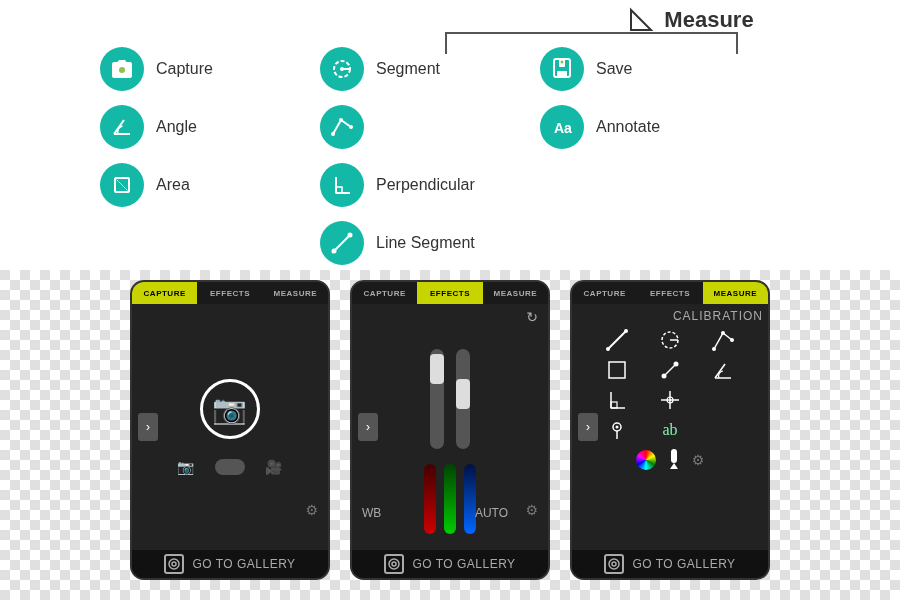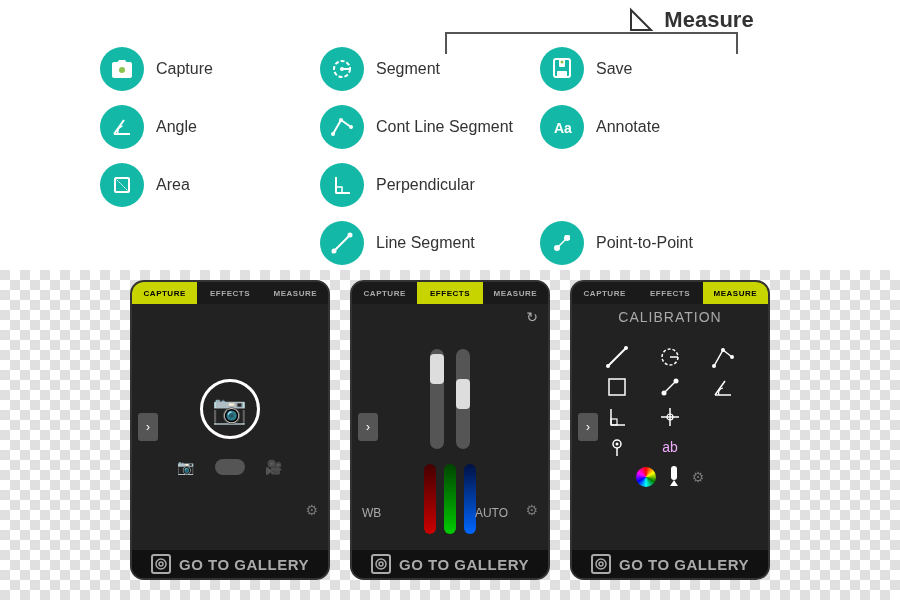--- a/index.html
+++ b/index.html
@@ -282,25 +282,25 @@
 
     
     .measure-content {
       width: 100%;
       height: 100%;
       position: relative;
       padding: 5px;
     }
 
     .calibration-label {
-      text-align: center;
+      text-align: right;
       color: #aaa;
-      font-size: 14px;
+      font-size: 12px;
       letter-spacing: 1px;
-      margin-bottom: 21px;
+      margin-bottom: 6px;
     }
 
     
     .phone-bottom-bar {
       position: absolute;
       bottom: 0;
       left: 0;
       right: 0;
       height: 28px;
       background: #111;
@@ -315,23 +315,22 @@
       height: 20px;
       border-radius: 3px;
       border: 2px solid #aaa;
       display: flex;
       align-items: center;
       justify-content: center;
     }
 
     .go-to-gallery {
       color: #aaa;
-      font-size: 15px;
+      font-size: 12px;
       letter-spacing: 0.5px;
-      font-weight: bold;
     }
 
     
     .phone-gear {
       position: absolute;
       bottom: 32px;
       right: 10px;
       color: #777;
       font-size: 14px;
     }
@@ -424,21 +423,20 @@
     <div class="tool-item">
       <div class="tool-circle">
         <svg viewBox="0 0 24 24">
           <line x1="3" y1="19" x2="11" y2="5" stroke="white" stroke-width="2"></line>
           <line x1="11" y1="5" x2="21" y2="12" stroke="white" stroke-width="2"></line>
           <circle cx="3" cy="19" r="2" fill="white"></circle>
           <circle cx="11" cy="5" r="2" fill="white"></circle>
           <circle cx="21" cy="12" r="2" fill="white"></circle>
         </svg>
       </div>
-      <span class="tool-label">Cont Line Segment</span>
     </div>
 
     <div class="tool-item">
       <div class="tool-circle">
         <svg viewBox="0 0 24 24">
           <text x="4" y="18" font-size="14" font-weight="bold" fill="white" font-family="Arial">Aa</text>
         </svg>
       </div>
       <span class="tool-label">Annotate</span>
     </div>
@@ -469,31 +467,20 @@
         <svg viewBox="0 0 24 24">
           <line x1="4" y1="20" x2="20" y2="4" stroke="white" stroke-width="2"></line>
           <circle cx="4" cy="20" r="2.5" fill="white"></circle>
           <circle cx="20" cy="4" r="2.5" fill="white"></circle>
           <line x1="2" y1="22" x2="8" y2="16" stroke="white" stroke-width="1.5"></line>
         </svg>
       </div>
       <span class="tool-label">Line Segment</span>
     </div>
 
-    <div class="tool-item" style="grid-column: 3;">
-      <div class="tool-circle">
-        <svg viewBox="0 0 24 24">
-          <circle cx="7" cy="17" r="3" fill="white"></circle>
-          <circle cx="17" cy="7" r="3" fill="white"></circle>
-          <line x1="7" y1="17" x2="17" y2="7" stroke="white" stroke-width="1.5"></line>
-          <path d="M15 5 L19 5 L19 9" fill="none" stroke="white" stroke-width="1.5"></path>
-        </svg>
-      </div>
-      <span class="tool-label">Point-to-Point</span>
-    </div>
 
   </div>
 </div>
 
 <div class="bottom-section">
 
   <div class="phone-mockup">
     <div class="phone-tabs">
       <div class="phone-tab active-capture">CAPTURE</div>
       <div class="phone-tab">EFFECTS</div>
@@ -633,21 +620,21 @@
           </div>
           <div style="display:flex;align-items:center;justify-content:center;"></div>
 
           <div style="display:flex;align-items:center;justify-content:center;">
             <svg width="22" height="22" viewBox="0 0 22 22">
               <circle cx="11" cy="8" r="4" fill="none" stroke="white" stroke-width="1.5"></circle>
               <line x1="11" y1="12" x2="11" y2="20" stroke="white" stroke-width="1.5"></line>
               <circle cx="11" cy="8" r="1.5" fill="white"></circle>
             </svg>
           </div>
-          <div style="display:flex;align-items:center;justify-content:center;color:#f0abfc;font-size:14px;font-family:Liberation Sans, sans-serif;">ab</div>
+          <div style="display:flex;align-items:center;justify-content:center;color:#86efac;font-size:16px;font-family:Liberation Serif, serif;">ab</div>
           <div style="display:flex;align-items:center;justify-content:center;"></div>
         </div>
 
         <div style="display:flex;justify-content:center;gap:10px;margin-top:8px;align-items:center;">
 
           <div style="width:20px;height:20px;border-radius:50%;background:conic-gradient(red,yellow,green,cyan,blue,magenta,red);"></div>
 
           <svg width="16" height="22" viewBox="0 0 16 22">
             <rect x="5" y="0" width="6" height="14" rx="3" fill="white"></rect>
             <polygon points="8,14 4,20 12,20" fill="white"></polygon>

